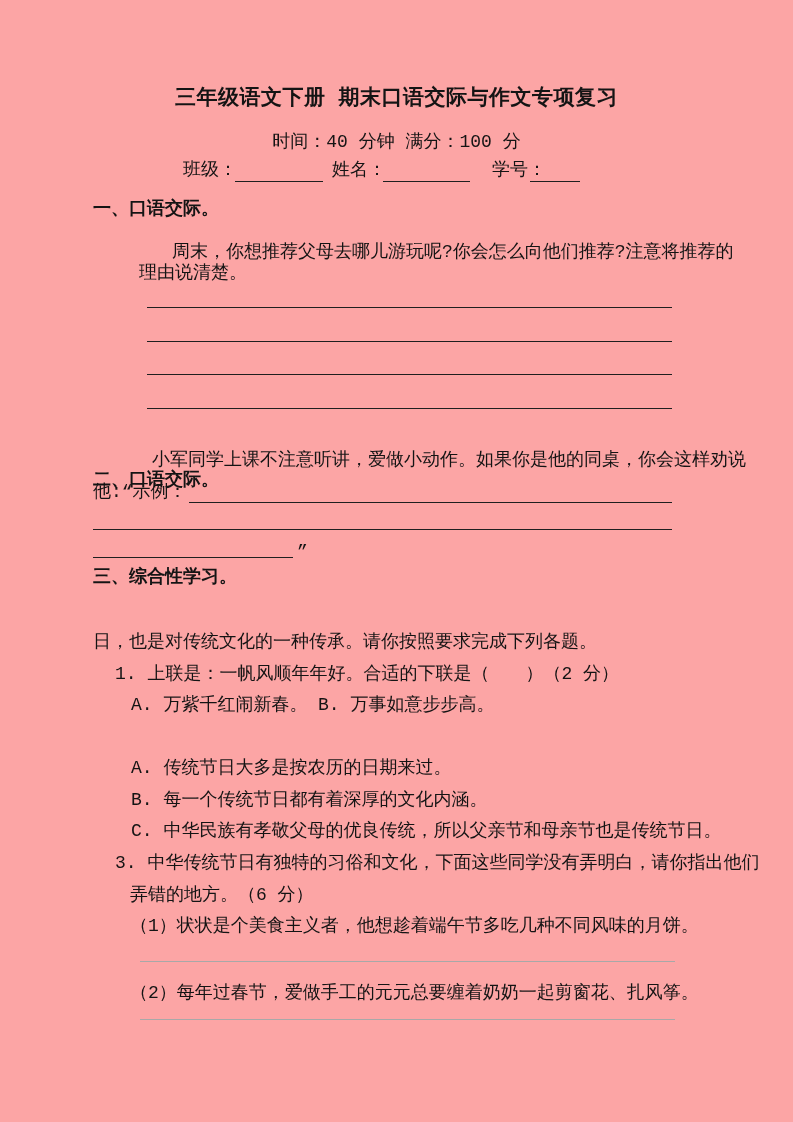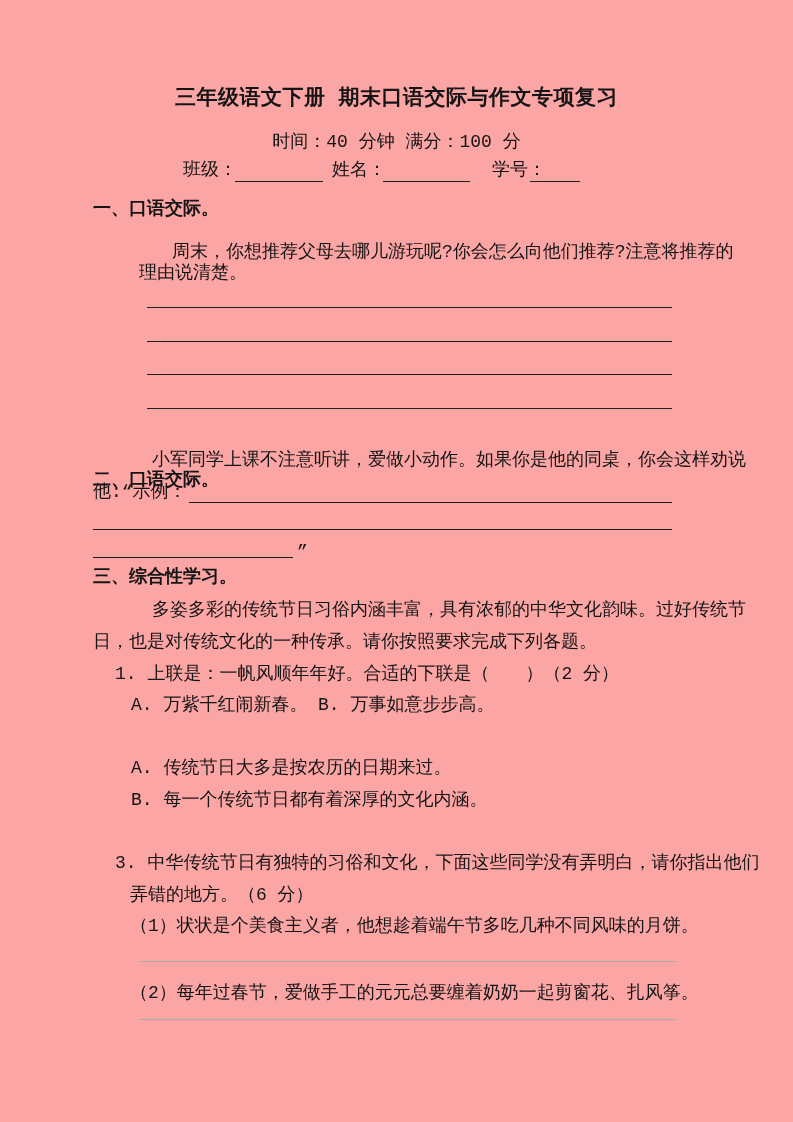--- a/index.html
+++ b/index.html
@@ -51,29 +51,29 @@
   <div class="abs" style="left:152px;top:449px;">小军同学上课不注意听讲，爱做小动作。如果你是他的同桌，你会这样劝说</div>
   <div class="abs inline-blank-row" style="left:93px;top:481px;width:579px;">
     <span>他:“示例：</span>
     <span class="inline-blank"></span>
   </div>
   <div class="rule" style="left:93px;top:529px;width:579px;"></div>
   <div class="rule" style="left:93px;top:557px;width:200px;"></div>
   <span class="abs" style="left:297px;top:541px;">”</span>
 
   <div class="abs bold" style="left:93px;top:566px;">三、综合性学习。</div>
-  <div class="abs" style="left:152px;top:599px;">多姿多彩的传统节日习俗内涵丰富，具有浓郁的中华文化韵味。过好传统节</div>
   <div class="abs" style="left:93px;top:631px;">日，也是对传统文化的一种传承。请你按照要求完成下列各题。</div>
 
   <div class="abs" style="left:115px;top:663px;">1. 上联是：一帆风顺年年好。合适的下联是（　　）（2 分）</div>
   <div class="abs" style="left:131px;top:694px;">A. 万紫千红闹新春。</div>
   <div class="abs" style="left:318px;top:694px;">B. 万事如意步步高。</div>
 
   <div class="abs" style="left:131px;top:789px;">B. 每一个传统节日都有着深厚的文化内涵。</div>
   <div class="abs" style="left:131px;top:757px;">A. 传统节日大多是按农历的日期来过。</div>
+  <div class="abs" style="left:131px;top:820px;">C. 中华民族有孝敬父母的优良传统，所以父亲节和母亲节也是传统节日。</div>
 
   <div class="abs" style="left:115px;top:852px;">3. 中华传统节日有独特的习俗和文化，下面这些同学没有弄明白，请你指出他们</div>
   <div class="abs" style="left:130px;top:884px;">弄错的地方。（6 分）</div>
   <div class="abs" style="left:130px;top:915px;">（1）状状是个美食主义者，他想趁着端午节多吃几种不同风味的月饼。</div>
   <div class="rule-light" style="left:140px;top:961px;width:535px;"></div>
   <div class="abs" style="left:130px;top:982px;">（2）每年过春节，爱做手工的元元总要缠着奶奶一起剪窗花、扎风筝。</div>
   <div class="rule-light" style="left:140px;top:1019px;width:535px;"></div>
 
 </div>
 

